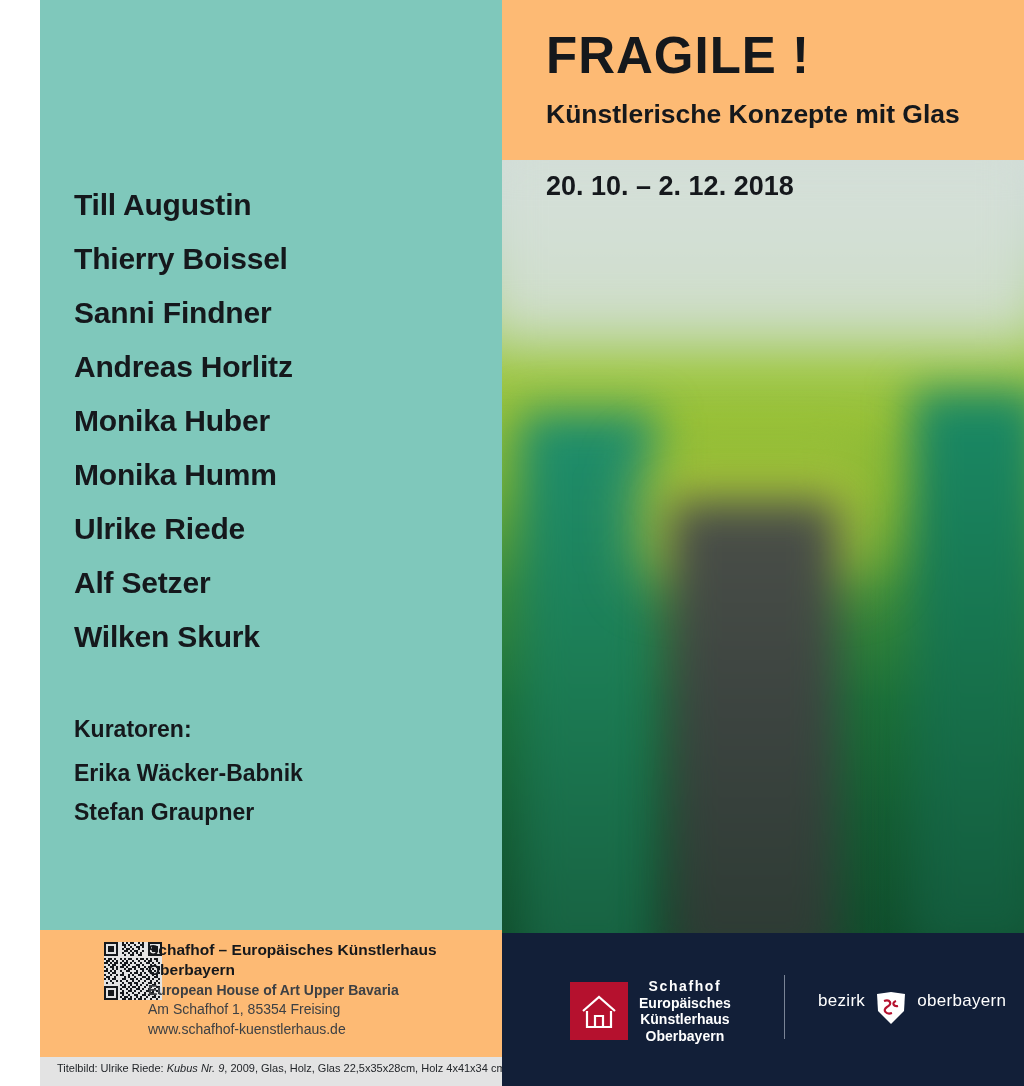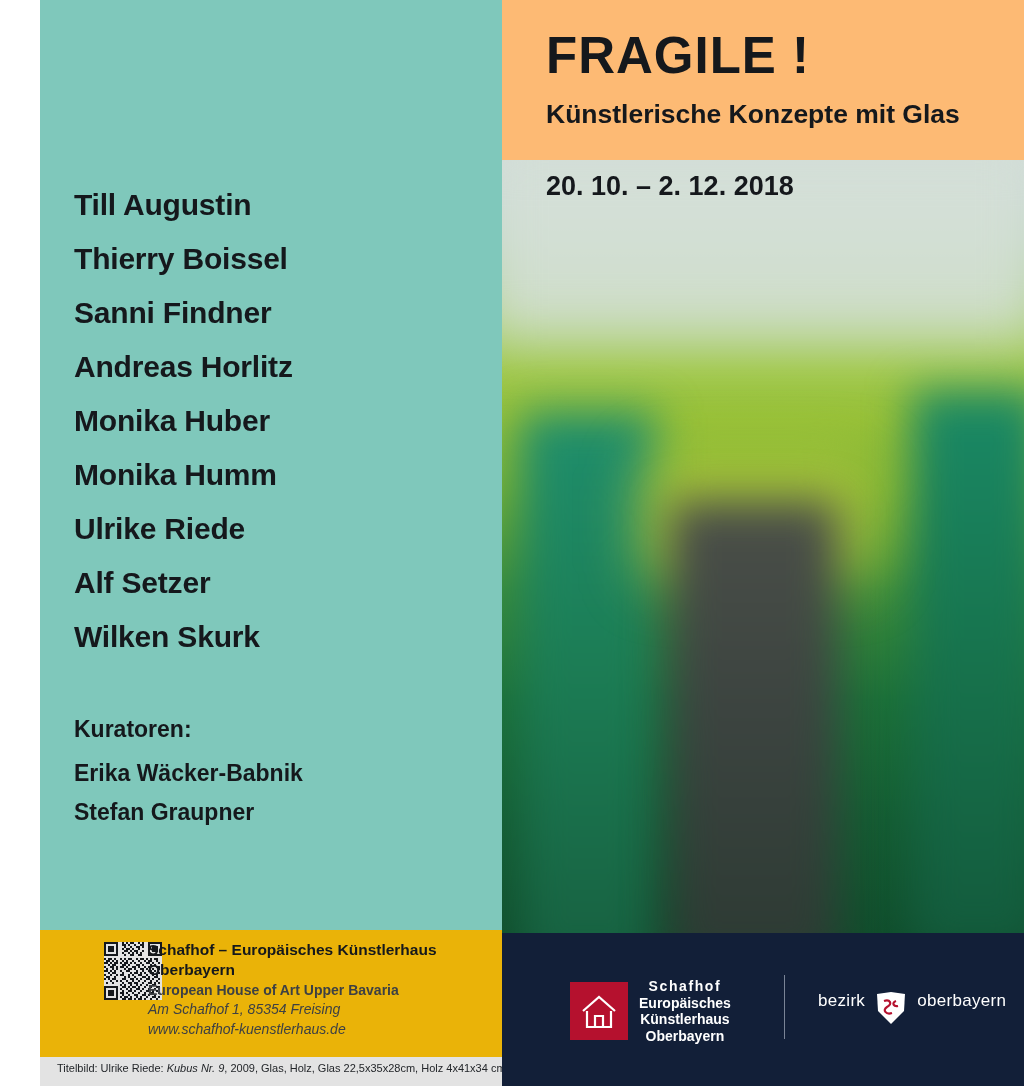--- a/index.html
+++ b/index.html
@@ -68,21 +68,21 @@
     margin-bottom: 16px;
   }
 
   
   #address-block {
     position: absolute;
     left: 0;
     top: 930px;
     width: 490px;
     height: 127px;
-    background: #eab308;
+    background: #fdba74;
   }
   #qr-code {
     position: absolute;
     left: 64px;
     top: 12px;
     width: 58px;
     height: 58px;
   }
   #qr-code svg { display: block; }
   #address-text {
@@ -100,21 +100,20 @@
   .addr-line-2 {
     font-size: 14px;
     font-weight: bold;
     color: #3d4044;
     line-height: 1.38;
   }
   .addr-line-3, .addr-line-4 {
     font-size: 14px;
     color: #3d4044;
     line-height: 1.42;
-    font-style: italic;
   }
   #caption-bar {
     position: absolute;
     left: 0;
     top: 1057px;
     width: 572px;
     height: 29px;
     background: #e3e3e3;
   }
   #caption-text {

